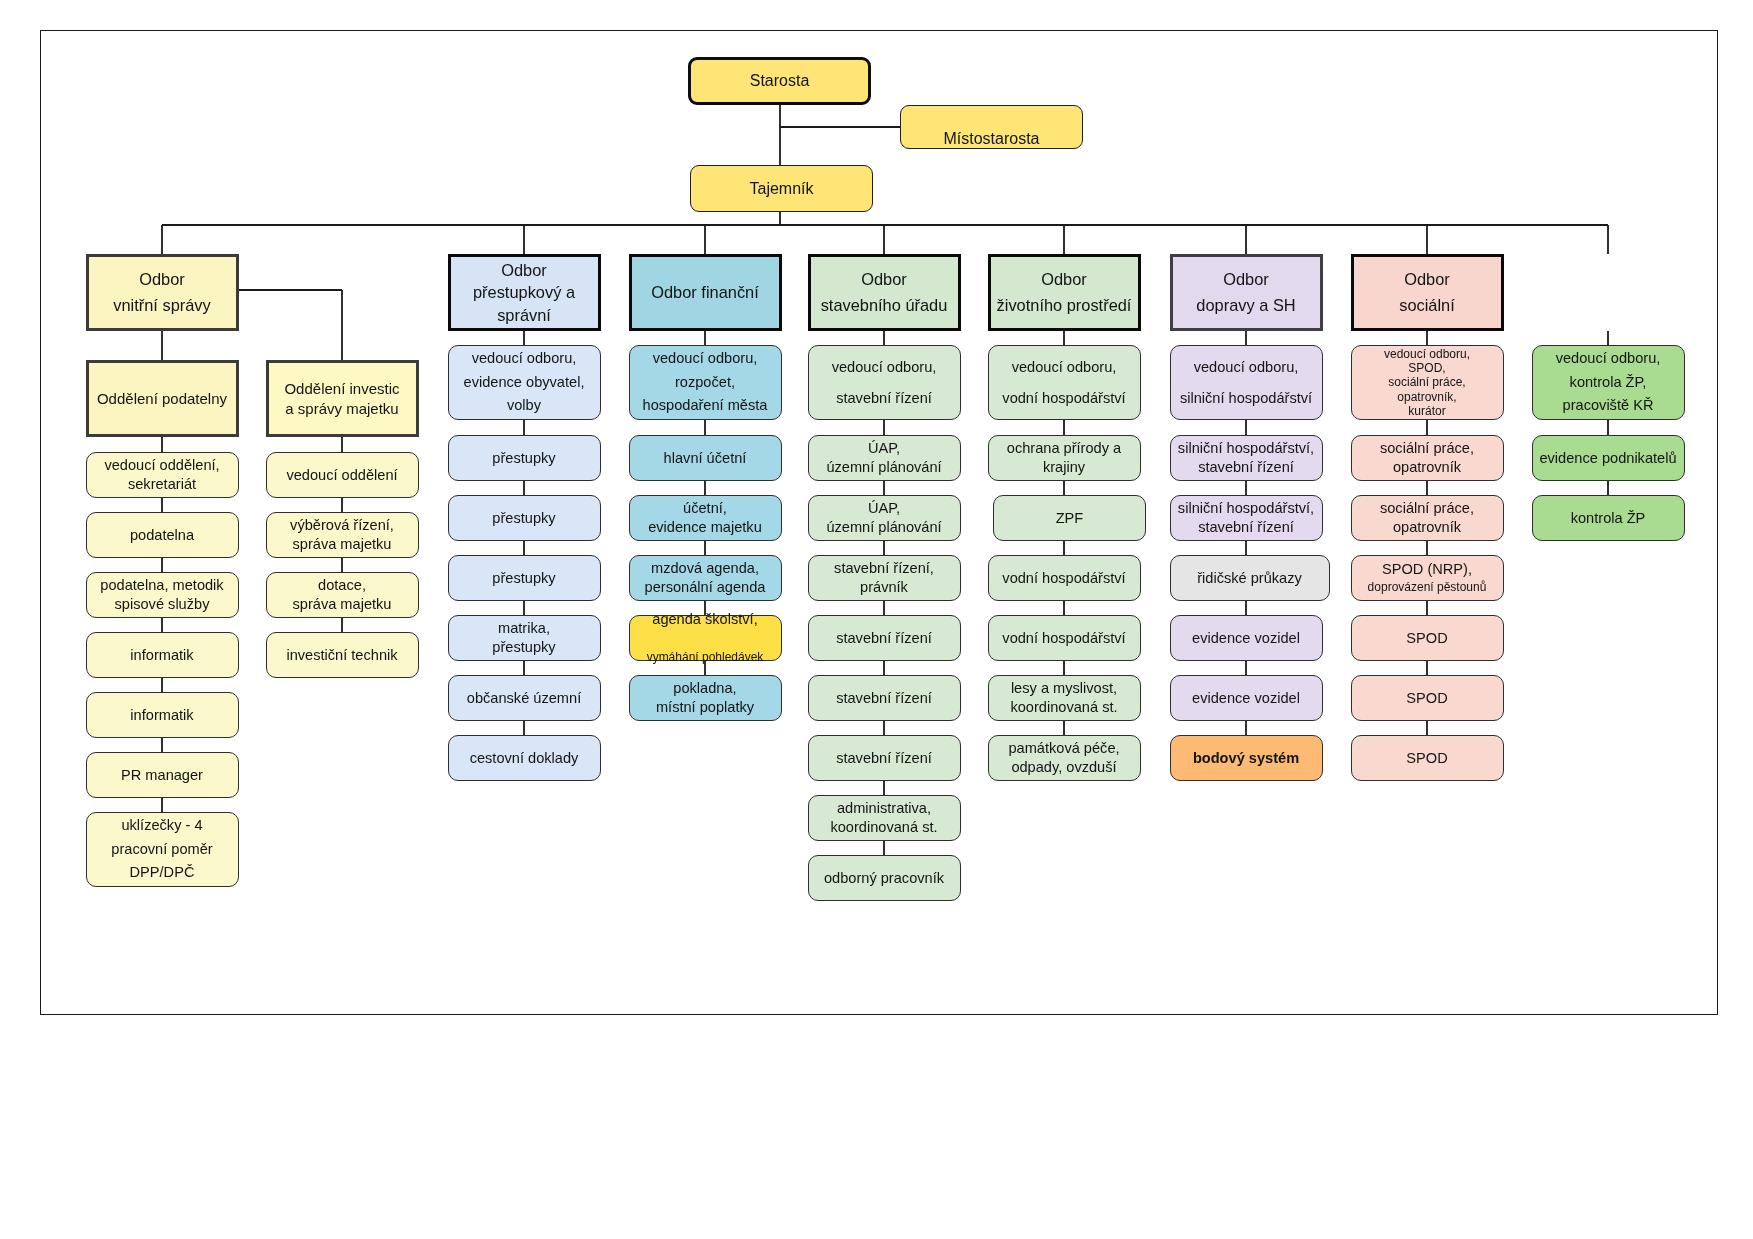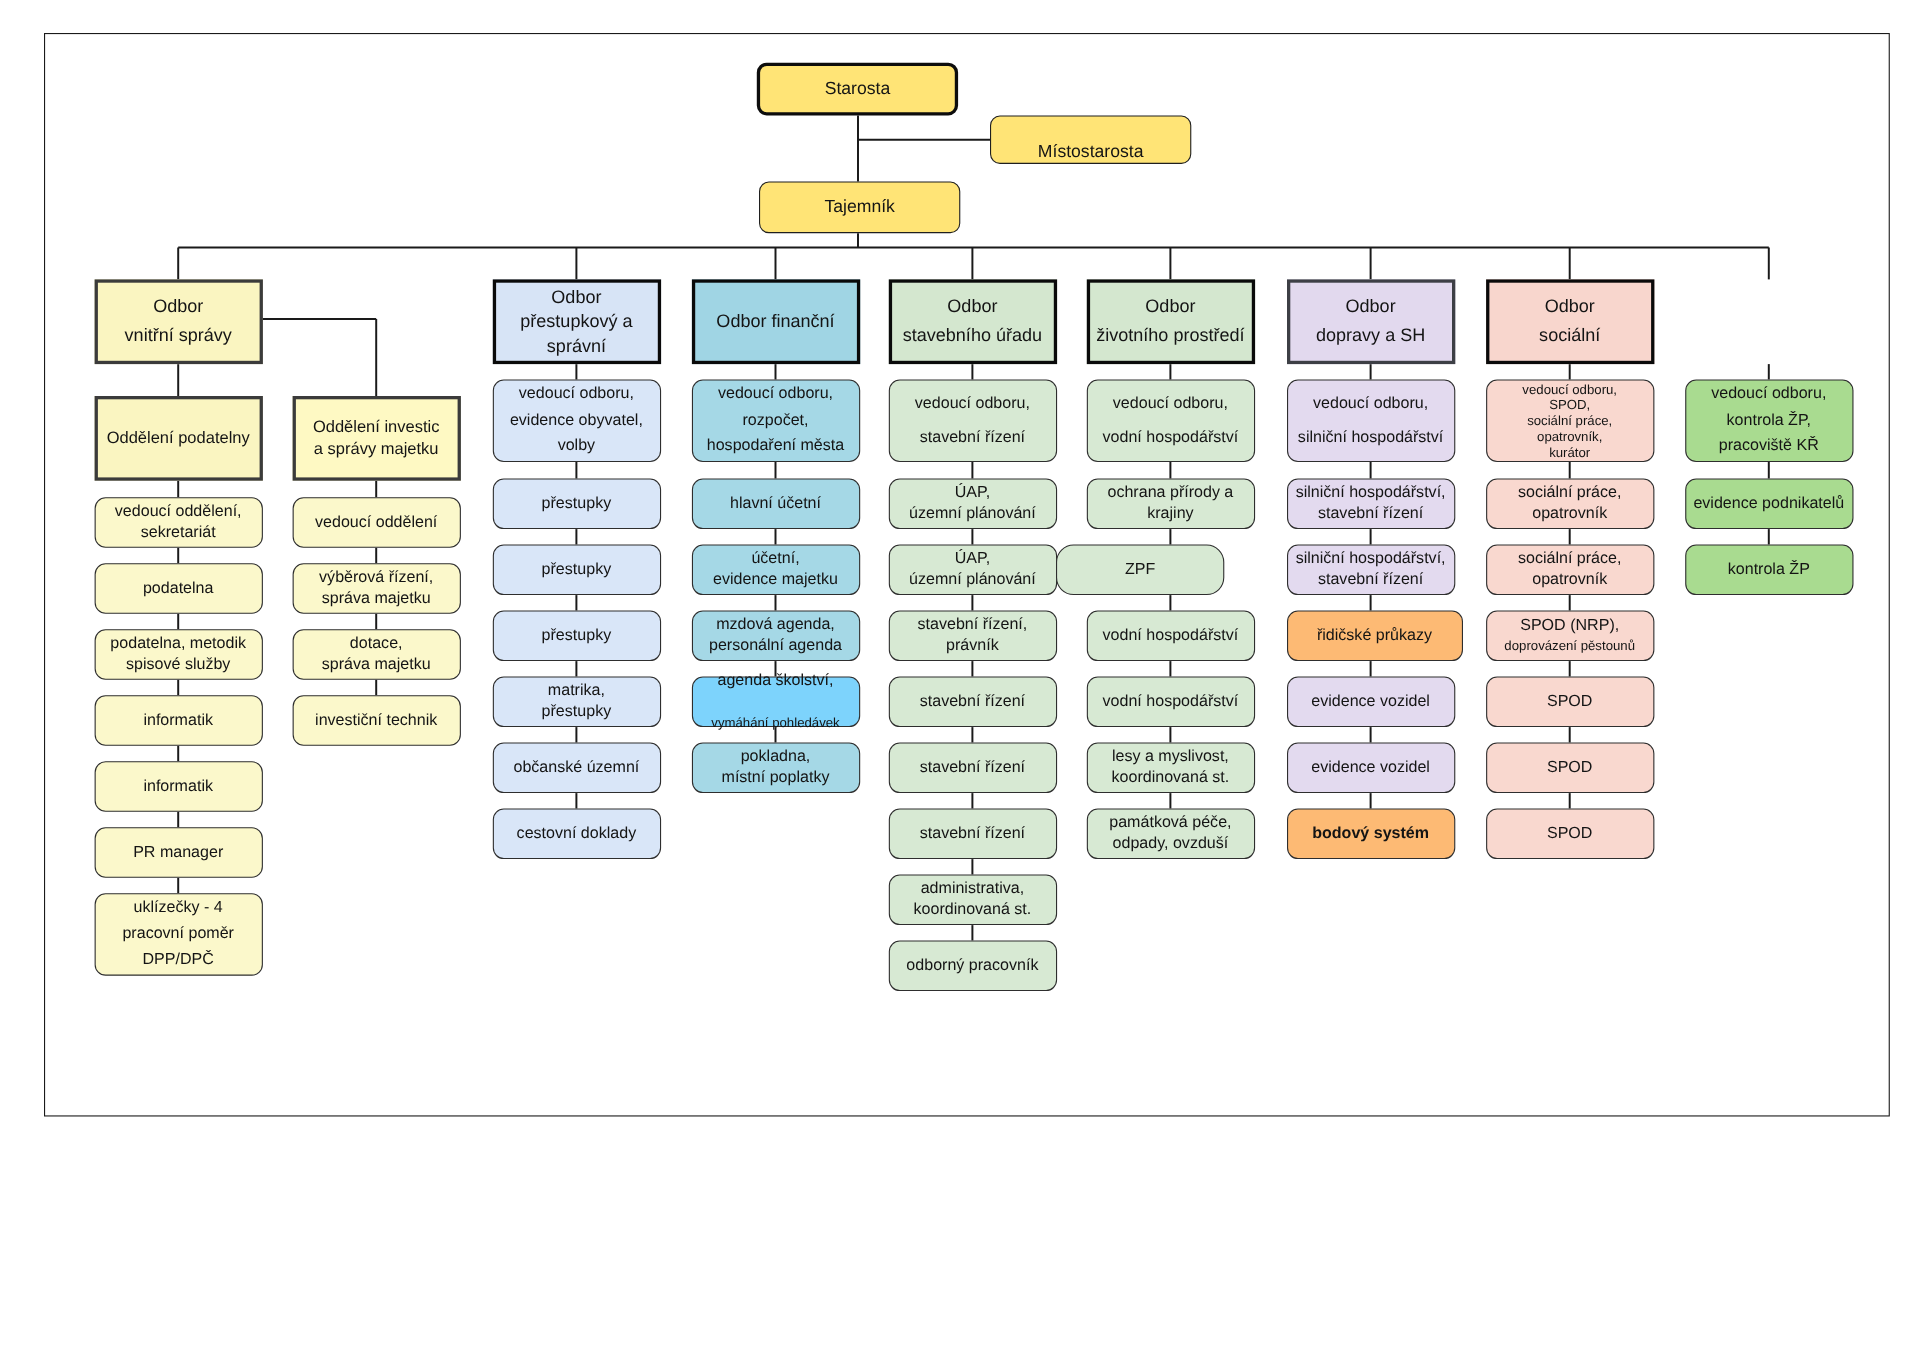--- a/index.html
+++ b/index.html
@@ -199,21 +199,21 @@
       <span class="line">hlavní účetní</span>
     </div>
     <div class="node leaf" style="left: 628.5px; top: 495px; width: 153px; height: 46px; background: rgb(165, 216, 230); line-height: 1.32;">
       <span class="line">účetní,</span>
       <span class="line">evidence majetku</span>
     </div>
     <div class="node leaf" style="left: 628.5px; top: 555px; width: 153px; height: 46px; background: rgb(165, 216, 230); line-height: 1.32;">
       <span class="line">mzdová agenda,</span>
       <span class="line">personální agenda</span>
     </div>
-    <div class="node leaf" style="left: 628.5px; top: 615px; width: 153px; height: 46px; background: #7dd3fc; line-height: 1.32; gap: 20px;">
+    <div class="node leaf" style="left: 628.5px; top: 615px; width: 153px; height: 46px; background: #fde047; line-height: 1.32; gap: 20px;">
       <span class="line">agenda školství,</span>
       <span class="line sm">vymáhání pohledávek</span>
     </div>
     <div class="node leaf" style="left: 628.5px; top: 675px; width: 153px; height: 46px; background: rgb(165, 216, 230); line-height: 1.32;">
       <span class="line">pokladna,</span>
       <span class="line">místní poplatky</span>
     </div>
     <div class="node hdr" style="left: 807.5px; top: 254px; width: 153px; height: 77px; background: rgb(212, 231, 207); border-color: rgb(10, 10, 10); line-height: 1.55;">
       <span class="line">Odbor</span>
       <span class="line">stavebního úřadu</span>
@@ -255,21 +255,21 @@
       <span class="line">životního prostředí</span>
     </div>
     <div class="node leaf" style="left: 987.5px; top: 345px; width: 153px; height: 75px; background: rgb(215, 233, 211); line-height: 2.1;">
       <span class="line">vedoucí odboru,</span>
       <span class="line">vodní hospodářství</span>
     </div>
     <div class="node leaf" style="left: 987.5px; top: 435px; width: 153px; height: 46px; background: rgb(215, 233, 211); line-height: 1.32;">
       <span class="line">ochrana přírody a</span>
       <span class="line">krajiny</span>
     </div>
-    <div class="node leaf" style="left: 960px; top: 495px; width: 153px; height: 46px; background: rgb(215, 233, 211); line-height: 1.42; border-radius: 16px;">
+    <div class="node leaf" style="left: 993px; top: 495px; width: 153px; height: 46px; background: rgb(215, 233, 211); line-height: 1.42;">
       <span class="line">ZPF</span>
     </div>
     <div class="node leaf" style="left: 987.5px; top: 555px; width: 153px; height: 46px; background: rgb(215, 233, 211); line-height: 1.42;">
       <span class="line">vodní hospodářství</span>
     </div>
     <div class="node leaf" style="left: 987.5px; top: 615px; width: 153px; height: 46px; background: rgb(215, 233, 211); line-height: 1.42;">
       <span class="line">vodní hospodářství</span>
     </div>
     <div class="node leaf" style="left: 987.5px; top: 675px; width: 153px; height: 46px; background: rgb(215, 233, 211); line-height: 1.32; text-align: right;">
       <span class="line">lesy a myslivost,</span>
@@ -288,21 +288,21 @@
       <span class="line">silniční hospodářství</span>
     </div>
     <div class="node leaf" style="left: 1169.5px; top: 435px; width: 153px; height: 46px; background: rgb(227, 218, 239); line-height: 1.32;">
       <span class="line">silniční hospodářství,</span>
       <span class="line">stavební řízení</span>
     </div>
     <div class="node leaf" style="left: 1169.5px; top: 495px; width: 153px; height: 46px; background: rgb(227, 218, 239); line-height: 1.32;">
       <span class="line">silniční hospodářství,</span>
       <span class="line">stavební řízení</span>
     </div>
-    <div class="node leaf" style="left: 1169.5px; top: 555px; width: 160px; height: 46px; background: #fdba74; line-height: 1.42; text-align: center;">
+    <div class="node leaf" style="left: 1169.5px; top: 555px; width: 160px; height: 46px; background: #e5e5e5; line-height: 1.42; text-align: center;">
       <span class="line">řidičské průkazy</span>
     </div>
     <div class="node leaf" style="left: 1169.5px; top: 615px; width: 153px; height: 46px; background: rgb(227, 218, 239); line-height: 1.42;">
       <span class="line">evidence vozidel</span>
     </div>
     <div class="node leaf" style="left: 1169.5px; top: 675px; width: 153px; height: 46px; background: rgb(227, 218, 239); line-height: 1.42;">
       <span class="line">evidence vozidel</span>
     </div>
     <div class="node leaf" style="left: 1169.5px; top: 735px; width: 153px; height: 46px; background: #fdba74; line-height: 1.42; font-weight: bold;">
       <span class="line">bodový systém</span>

